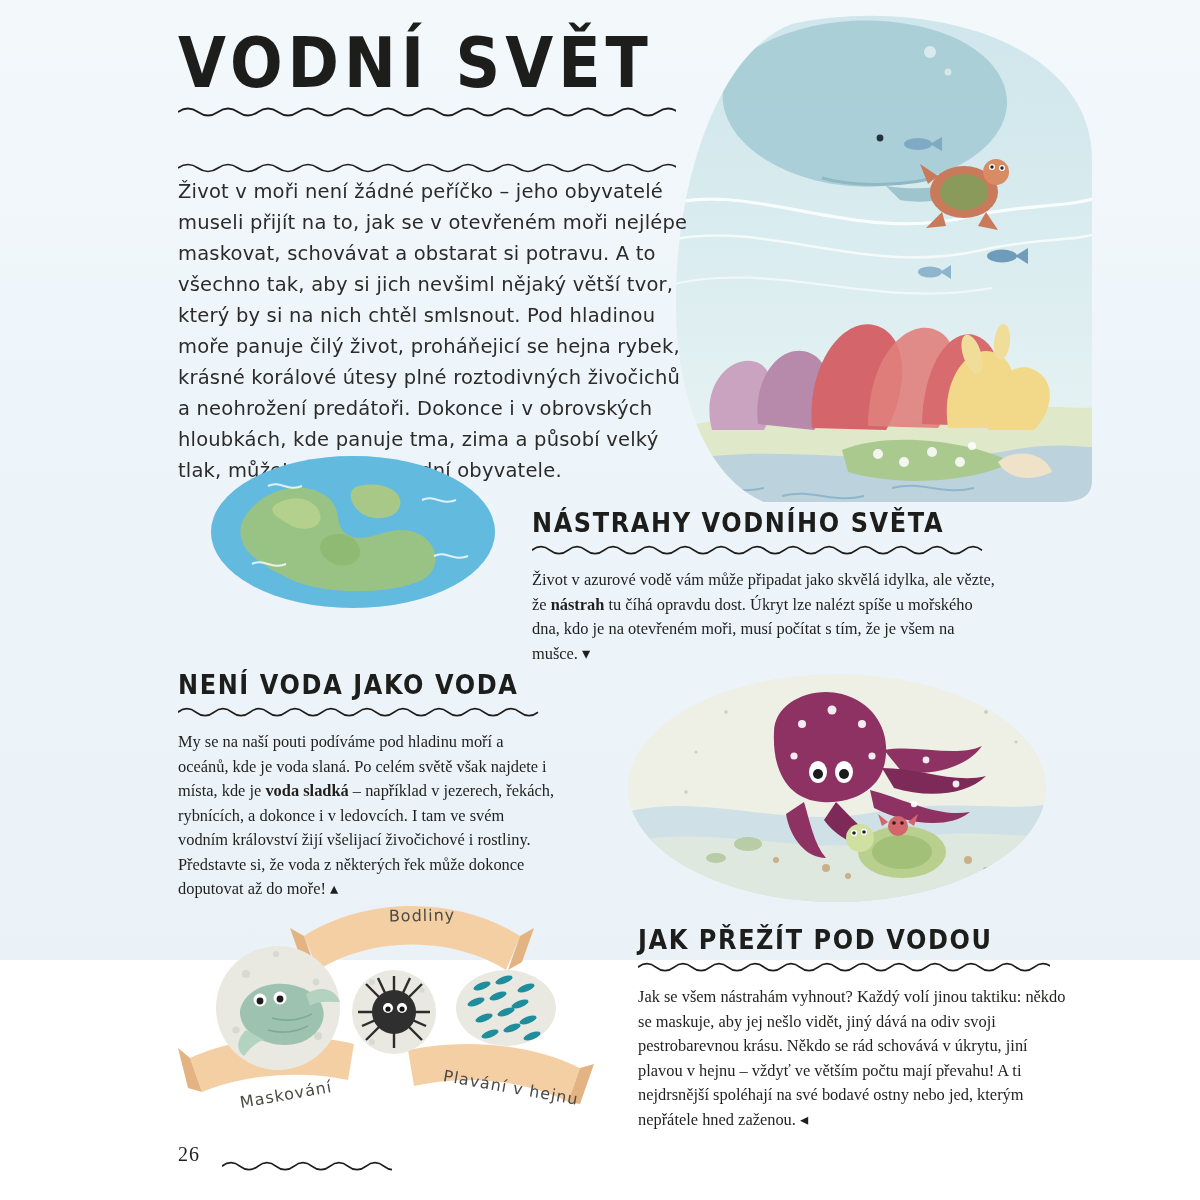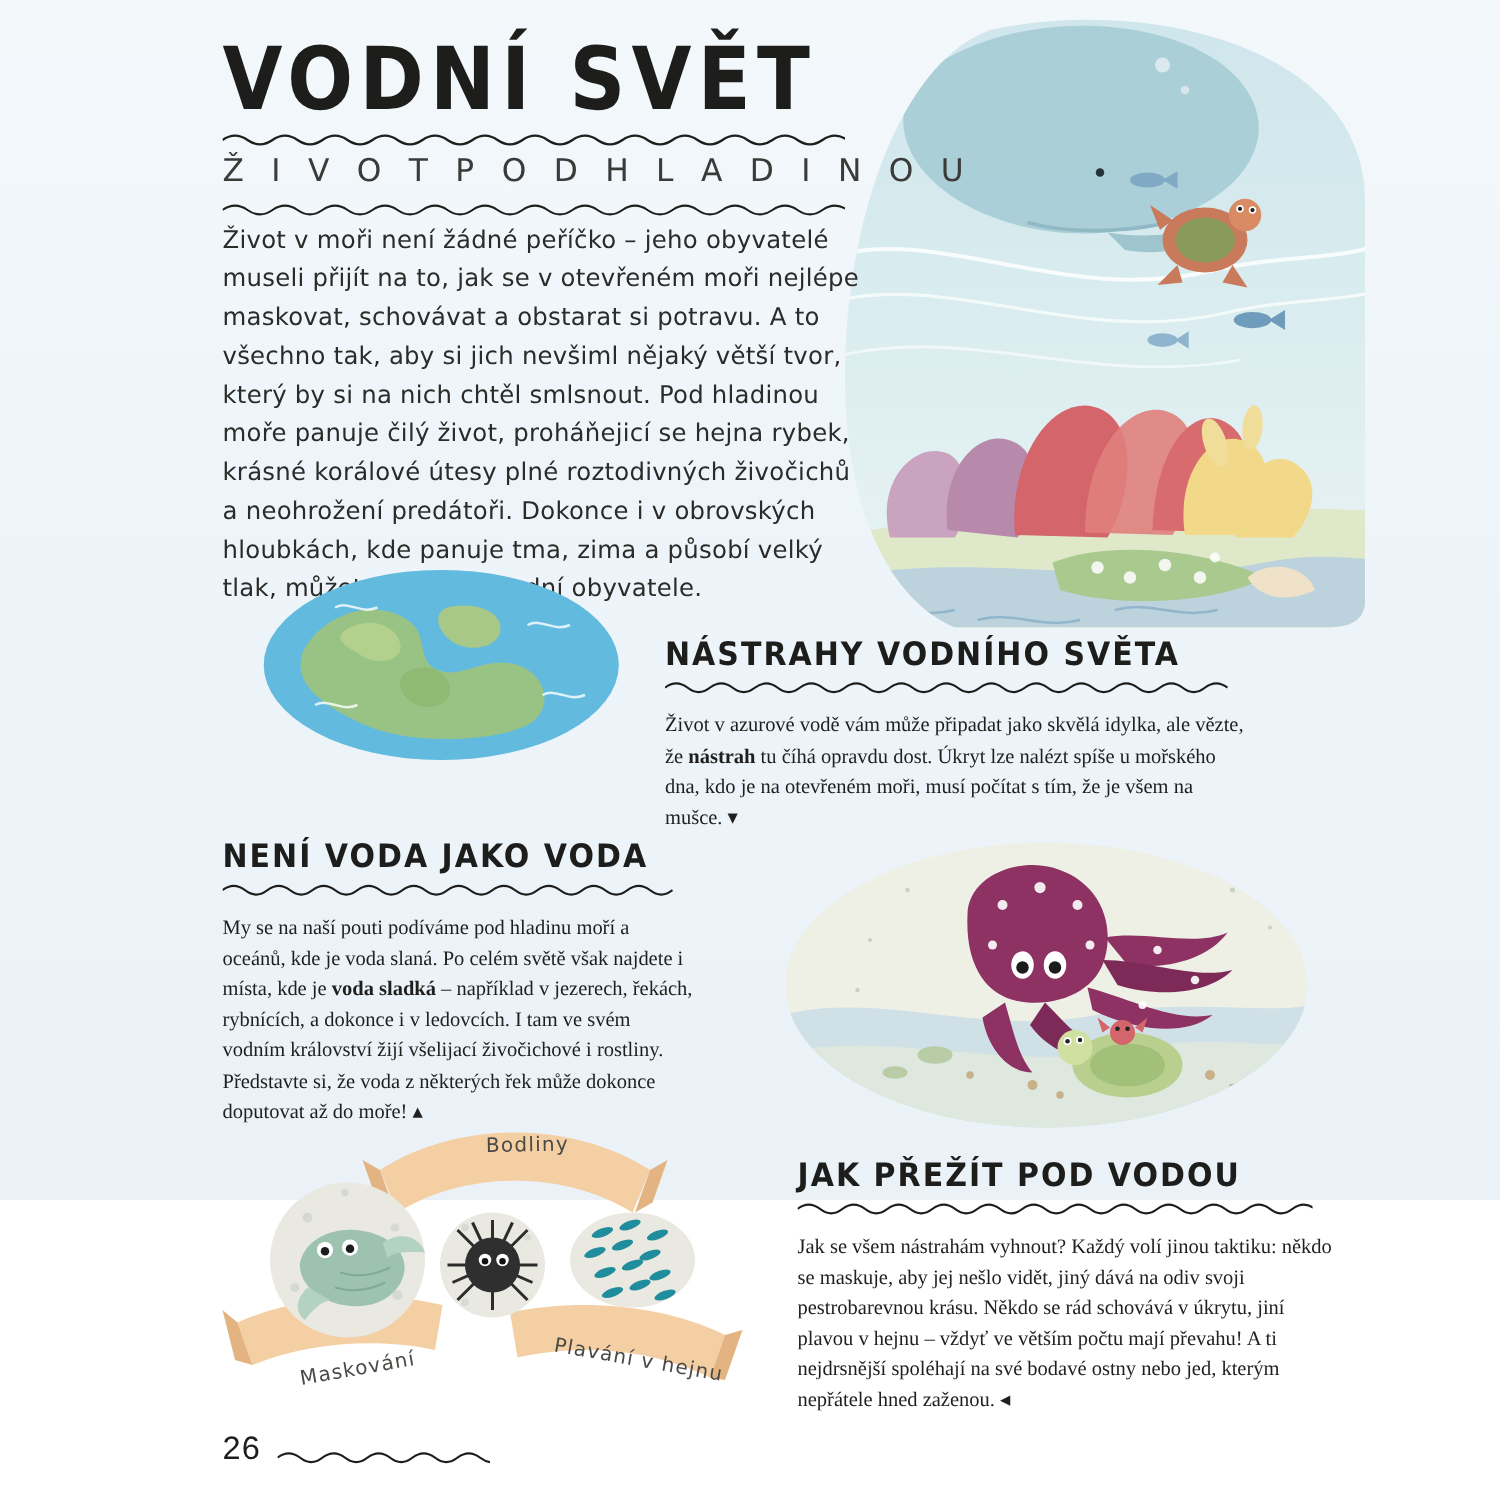--- a/index.html
+++ b/index.html
@@ -57,21 +57,21 @@
   #sec-nastrahy{position:absolute;left:532px;top:508px;width:468px;}
   #sec-nastrahy .rule{margin:6px 0 12px 0;width:452px;}
   #sec-neni{position:absolute;left:178px;top:670px;width:380px;}
   #sec-neni .rule{margin:6px 0 12px 0;width:368px;}
   #sec-jak{position:absolute;left:638px;top:925px;width:430px;}
   #sec-jak .rule{margin:6px 0 12px 0;width:412px;}
 
   
   .pageno{
     position:absolute;left:178px;top:1143px;
-    font-family:Liberation Sans, sans-serif;font-size:26px;color:#1d1d1b;
+    font-family:Liberation Serif, serif;font-size:20px;color:#1d1d1b;
     letter-spacing:1px;
     text-align:center;
   }
   .pagerule{position:absolute;left:222px;top:1158px;width:170px;}
 
   
   .ribbon-label{
     position:absolute;
     font-family:"DejaVu Sans",sans-serif;
     font-size:16px;color:#4a4a46;letter-spacing:1px;
@@ -172,21 +172,20 @@
     </g>
   </svg>
 
   <div class="title">VODNÍ SVĚT</div>
   <div class="title-rule">
     <svg class="wavy" width="498" height="14" viewBox="0 0 498 14" preserveAspectRatio="none">
       <path d="M0,8 Q10,1 20,8 T40,8 T60,8 T80,8 T100,8 T120,8 T140,8 T160,8 T180,8 T200,8 T220,8 T240,8 T260,8 T280,8 T300,8 T320,8 T340,8 T360,8 T380,8 T400,8 T420,8 T440,8 T460,8 T480,8 T500,8" fill="none" stroke="#1d1d1b" stroke-width="1.8"></path>
     </svg>
   </div>
 
-  <div class="subtitle">Ž I V O T   P O D   H L A D I N O U</div>
   <div class="subtitle-rule">
     <svg class="wavy" width="498" height="14" viewBox="0 0 498 14" preserveAspectRatio="none">
       <path d="M0,8 Q10,1 20,8 T40,8 T60,8 T80,8 T100,8 T120,8 T140,8 T160,8 T180,8 T200,8 T220,8 T240,8 T260,8 T280,8 T300,8 T320,8 T340,8 T360,8 T380,8 T400,8 T420,8 T440,8 T460,8 T480,8 T500,8" fill="none" stroke="#1d1d1b" stroke-width="1.6"></path>
     </svg>
   </div>
 
   <div class="intro">Život v moři není žádné peříčko – jeho obyvatelé museli přijít na to, jak se v otevřeném moři nejlépe maskovat, schovávat a obstarat si potravu. A to všechno tak, aby si jich nevšiml nějaký větší tvor, který by si na nich chtěl smlsnout. Pod hladinou moře panuje čilý život, proháňejicí se hejna rybek, krásné korálové útesy plné roztodivných živočichů a neohrožení predátoři. Dokonce i v obrovských hloubkách, kde panuje tma, zima a působí velký tlak, můžete najít podvodní obyvatele.</div>
 
   <svg style="position:absolute;left:208px;top:452px;" width="290" height="160" viewBox="0 0 290 160">
     <ellipse cx="145" cy="80" rx="142" ry="76" fill="#6cc0e0"></ellipse>

